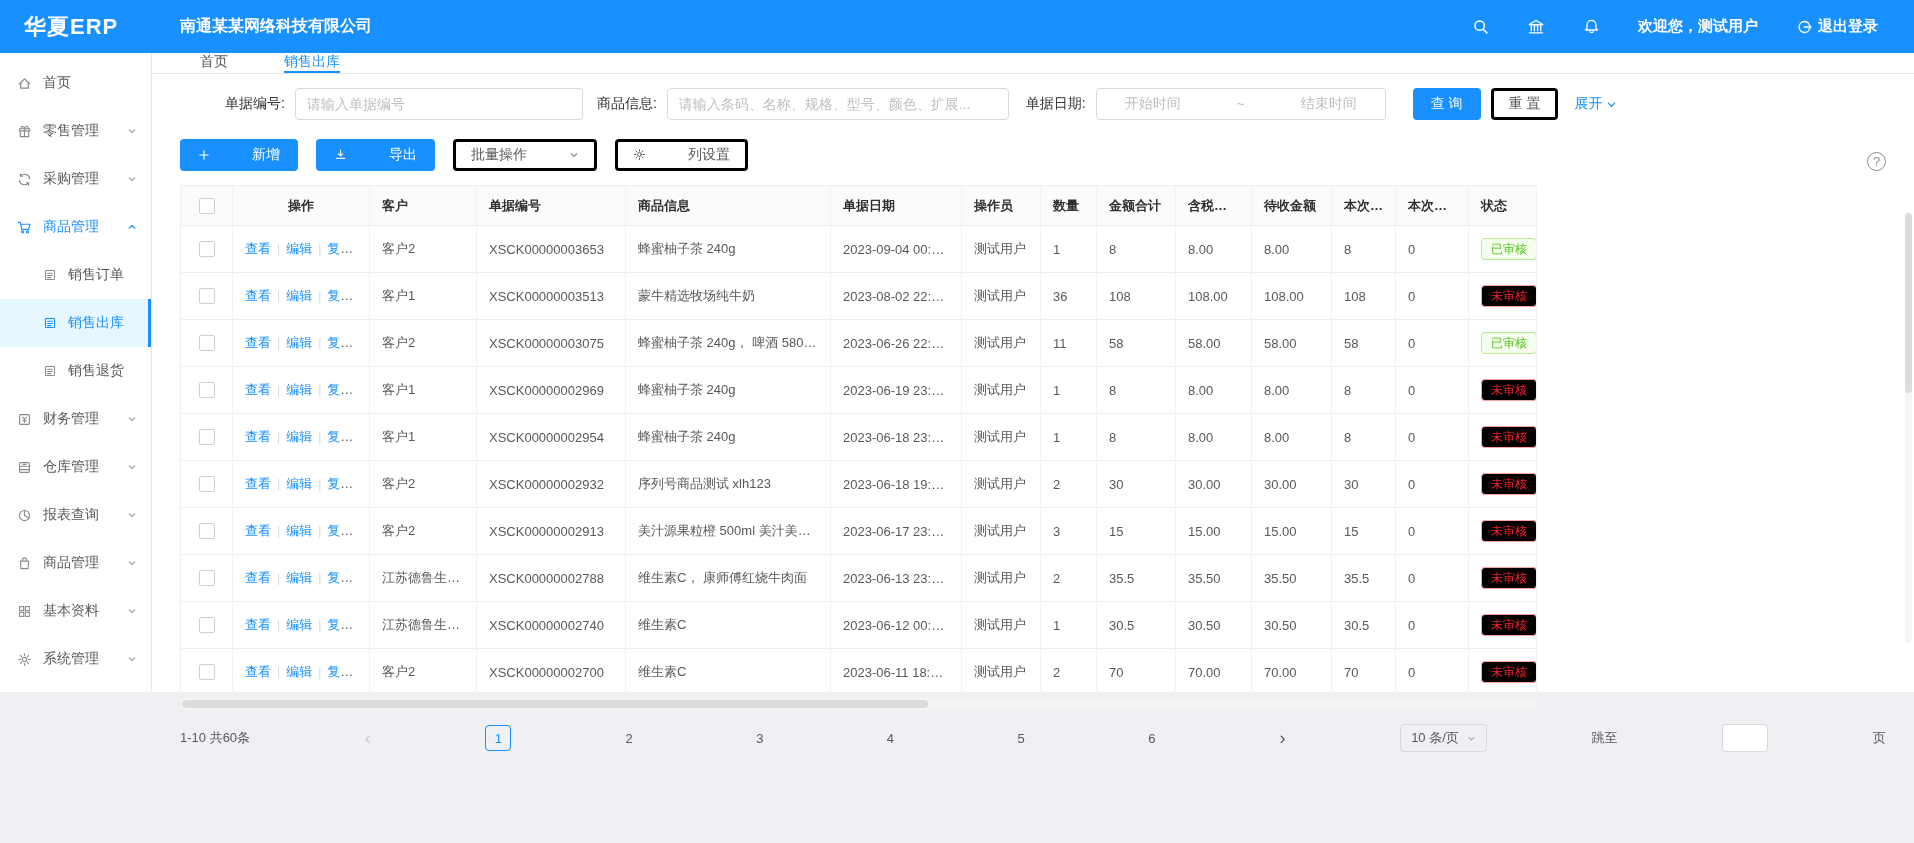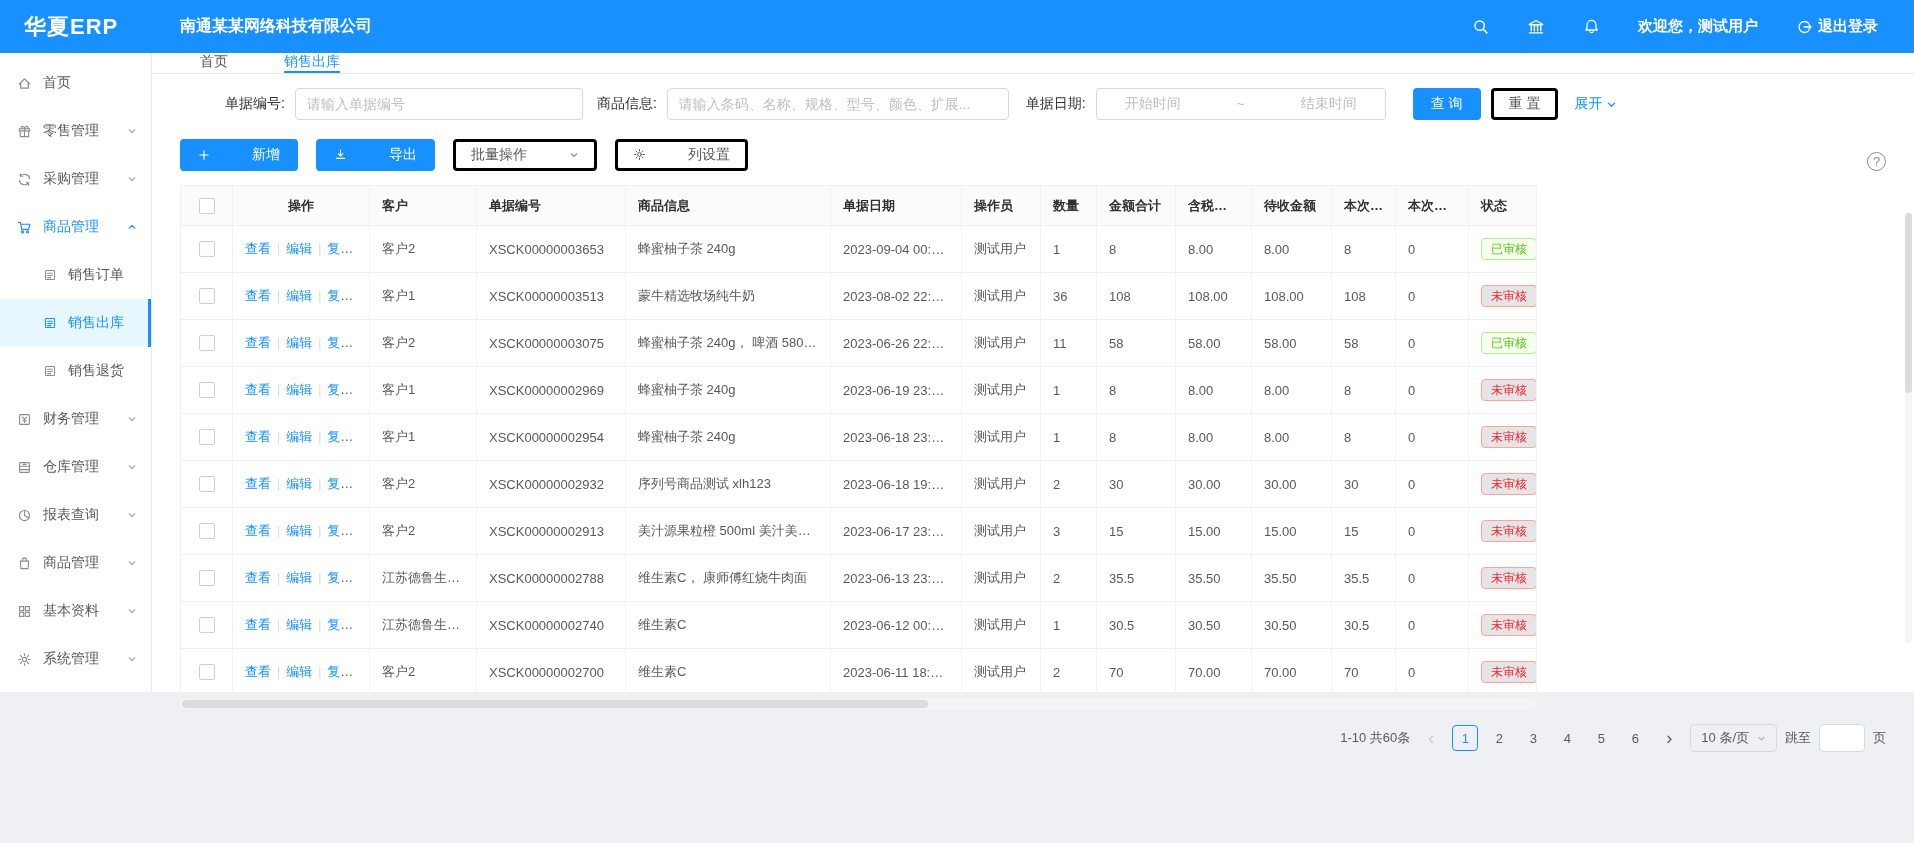--- a/index.html
+++ b/index.html
@@ -58,26 +58,26 @@
   table { border-collapse:collapse; table-layout:fixed; width:1356px; border:1px solid #f0f0f0; }
   th, td { border-right:1px solid #f2f2f2; border-bottom:1px solid #efefef; padding:0 12px; font-size:13px; text-align:left; white-space:nowrap; overflow:hidden; text-overflow:ellipsis; }
   thead th { height:40px; background:#fbfbfb; color:#303030; font-weight:bold; }
   tbody td { height:47px; color:#595959; }
   th.c, td.c { text-align:center; }
   .cb { width:16px; height:16px; border:1px solid #cfcfcf; border-radius:2px; background:#fff; margin:0 auto; cursor:pointer; }
   .ops a { color:#1890ff; text-decoration:none; cursor:pointer; }
   .ops i { font-style:normal; color:#d9d9d9; margin:0 6px; font-size:12px; }
   .badge { display:inline-block; padding:2px 9px; font-size:12px; border-radius:4px; border:1px solid; line-height:16px; }
   .badge.ok { color:#52c41a; border-color:#b7eb8f; background:#f6ffed;text-align:right; }
-  .badge.no { color:#f5222d; border-color:#ffa39e; background:#e5e5e5; }
+  .badge.no { color:#f5222d; border-color:#ffa39e; background:#000000; }
   .hscroll { height:12px; background:#f4f4f4; margin-top:2px; border-radius:6px; position:relative; }
   .hscroll .thumb { position:absolute; left:2px; top:2px; height:8px; width:55%; background:#dcdcdc; border-radius:4px; }
 
   
-  .pagination { display:flex; align-items:center; justify-content:flex-end; gap:8px; margin-top:14px; color:#595959; font-size:13px; }
+  .pagination { display:flex; align-items:center; justify-content:space-between; gap:8px; margin-top:14px; color:#595959; font-size:13px; }
   .pg, .pg-arrow { min-width:26px; height:26px; display:inline-flex; align-items:center; justify-content:center; border-radius:4px; cursor:pointer; }
   .pg.current { border:1px solid #1890ff; color:#1890ff; }
   .pg-arrow.prev { color:#c9c9c9; font-size:18px; }
   .pg-arrow.next { color:#595959; font-size:18px; }
   .psize { height:28px; border:1px solid #d9d9d9; border-radius:4px; display:inline-flex; align-items:center; gap:8px; padding:0 10px; cursor:pointer; color:#595959; }
   .psize .chev { color:#a6a6a6; }
   .jump-input { width:46px; height:28px; border:1px solid #d9d9d9; border-radius:4px; outline:none; padding:0 6px; font-family:inherit; }
 
   .vscroll { position:absolute; right:2px; top:160px; width:7px; height:430px; background:#f5f5f5; border-radius:4px; }
   .vscroll .thumb { position:absolute; top:0; left:0; width:7px; height:180px; background:#dcdcdc; border-radius:4px; }

